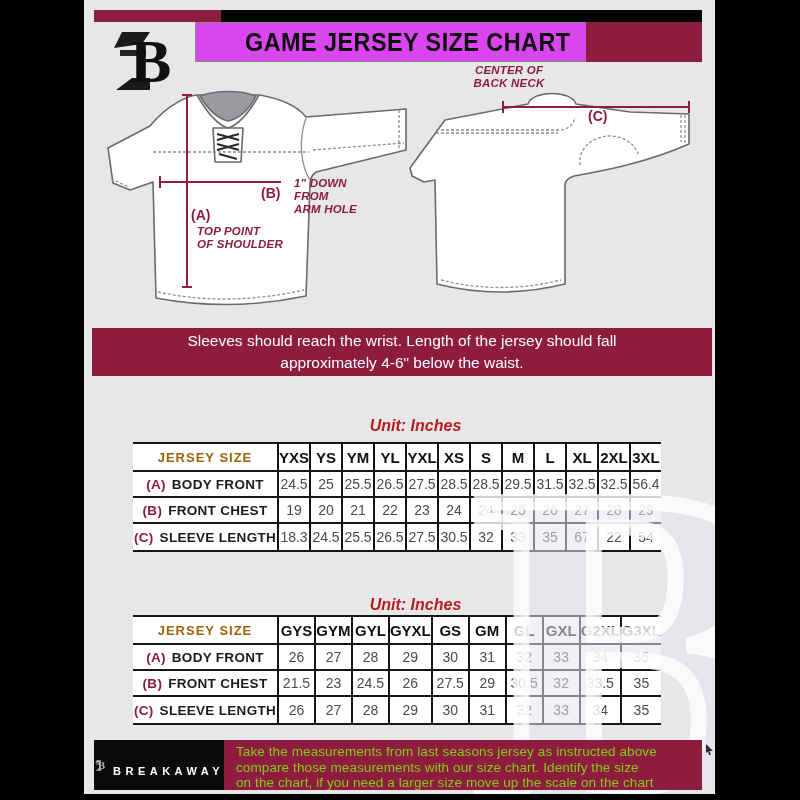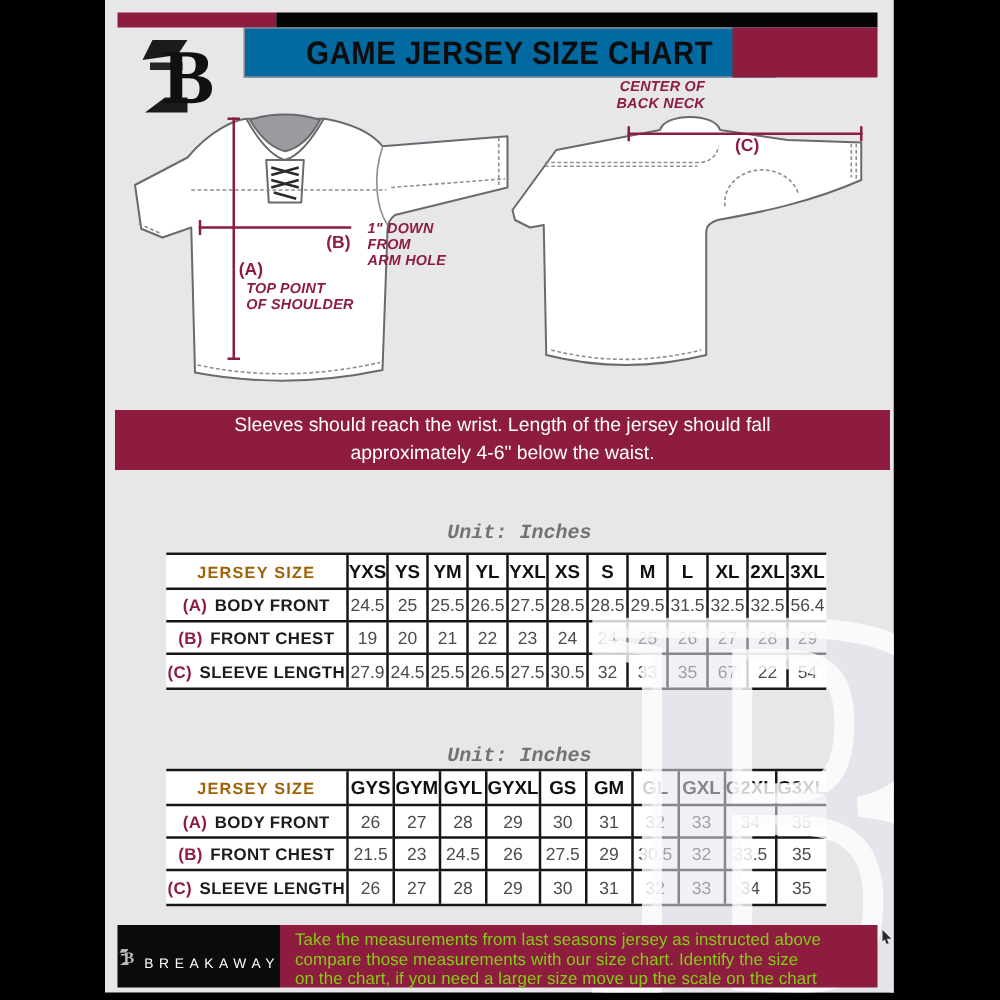--- a/index.html
+++ b/index.html
@@ -4,52 +4,52 @@
 <style>
   html,body{margin:0;padding:0;background:#000;}
   .frame{position:relative;width:800px;height:800px;background:#000;overflow:hidden;
          font-family:"Liberation Sans",sans-serif;}
   .canvas{position:absolute;left:84px;top:0;width:631px;height:794px;background:#e7e7ea;overflow:hidden;}
 
   
   .bar{position:absolute;height:12px;top:10px;}
   .bar.maroon{left:10px;width:127px;background:var(--maroon);}
   .bar.black{left:137px;width:481px;background:#050505;}
-  .title-box{position:absolute;left:111px;top:22px;width:426px;height:40px;background:#0369a1;
+  .title-box{position:absolute;left:111px;top:22px;width:426px;height:40px;background:#d946ef;
              border:1px solid #8a8a8e;box-sizing:border-box;display:flex;align-items:center;justify-content:center;}
   .title-box span{font-size:26px;font-weight:800;color:#0d0d0d;letter-spacing:.5px;
                   display:inline-block;transform:scaleX(.9);white-space:nowrap;}
   .maroon-sq{position:absolute;left:502px;top:22px;width:116px;height:40px;background:var(--maroon);}
   .logo{position:absolute;left:22px;top:24px;}
 
   
   .jersey{position:absolute;}
   .mline{position:absolute;background:var(--maroon);z-index:5;}
   .mline.v{width:2px;} .mline.h{height:2px;}
   .mline.v::before,.mline.v::after{content:"";position:absolute;left:-4px;width:10px;height:2px;background:var(--maroon);}
   .mline.v::before{top:0;} .mline.v::after{bottom:0;}
   .mline.h::before,.mline.h.t2::after{content:"";position:absolute;top:-5px;width:2px;height:12px;background:var(--maroon);}
   .mline.h::before{left:0;} .mline.h.t2::after{right:0;}
   .ann{position:absolute;color:var(--maroon);z-index:6;}
   .ann.key{font-size:14px;font-weight:800;}
   .ann.note{font-size:11.5px;font-weight:700;font-style:italic;letter-spacing:.2px;line-height:13px;}
-  .ann.center{text-align:right;}
+  .ann.center{text-align:center;}
 
   
   .notice{position:absolute;left:8px;top:328px;width:620px;height:48px;background:var(--maroon);
           color:#fff;display:flex;flex-direction:column;align-items:center;justify-content:center;z-index:4;}
   .notice div{font-size:15.5px;line-height:22px;}
 
   
   .sec-banner{position:absolute;left:156px;width:313px;height:37px;background:#0b0b0b;border-radius:9px;
               display:flex;align-items:center;justify-content:center;z-index:4;}
   .sec-banner span{color:#fff;font-size:24px;font-weight:800;letter-spacing:1px;white-space:nowrap;
                    display:inline-block;transform:scaleX(.78);}
   .unit{position:absolute;left:0;width:663px;text-align:center;font-size:16px;font-weight:700;
-        font-style:italic;color:#737373;z-index:4;font-family:Liberation Mono, monospace;}
+        font-style:italic;color:#b91c1c;z-index:4;}
 
   
   .sizetable{position:absolute;left:49px;width:528px;display:grid;background:#fff;
              border-top:2.5px solid #161616;border-bottom:2.5px solid #161616;z-index:3;}
   .cell{display:flex;align-items:center;justify-content:center;box-sizing:border-box;background:transparent;}
   .cell.hrow{height:28px;border-bottom:2.5px solid #161616;}
   .cell.brow{height:26px;}
   .cell.bb{border-bottom:2px solid #161616;}
   .cell.vl{border-left:2px solid #161616;}
   .cell.corner{font-size:13px;font-weight:600;letter-spacing:1px;color:#a16207;}
@@ -57,21 +57,21 @@
   .cell.rowlabel{font-size:13.5px;font-weight:700;color:#1c1c1c;letter-spacing:.3px;}
   .cell.rowlabel b{color:var(--maroon);margin-right:6px;font-weight:800;}
   .cell.val{font-size:14px;color:#4a4a4a;font-weight:500;}
 
   
   .watermark{position:absolute;left:330px;top:380px;width:500px;height:460px;z-index:8;pointer-events:none;}
 
   
   .footer-black{position:absolute;left:10px;top:740px;width:130px;height:50px;background:#0b0b0b;
                 display:flex;align-items:center;justify-content:center;gap:7px;z-index:9;}
-  .footer-brand{color:#fff;font-size:11px;font-weight:400;letter-spacing:4.5px;margin-top:12px;}
+  .footer-brand{color:#fff;font-size:11px;font-weight:700;letter-spacing:4.5px;margin-top:12px;}
   .footer-maroon{position:absolute;left:140px;top:740px;width:478px;height:50px;background:var(--maroon);
                  box-sizing:border-box;padding:4px 8px 0 12px;z-index:9;}
   .footer-maroon div{color:#84cc16;font-size:13.5px;line-height:15.5px;letter-spacing:.1px;}
   .cursor-mark{position:absolute;left:621px;top:744px;z-index:10;}
 </style>
 </head>
 <body>
 
 <div class="frame">
   <div class="canvas">
@@ -189,21 +189,21 @@
         <div class="cell brow val vl bb">22</div>
         <div class="cell brow val vl bb">23</div>
         <div class="cell brow val vl bb">24</div>
         <div class="cell brow val vl bb">24</div>
         <div class="cell brow val vl bb">25</div>
         <div class="cell brow val vl bb">26</div>
         <div class="cell brow val vl bb">27</div>
         <div class="cell brow val vl bb">28</div>
         <div class="cell brow val vl bb">29</div>
         <div class="cell brow rowlabel"><b>(C)</b>SLEEVE LENGTH</div>
-        <div class="cell brow val vl">27.9</div>
+        <div class="cell brow val vl">18.3</div>
         <div class="cell brow val vl">24.5</div>
         <div class="cell brow val vl">25.5</div>
         <div class="cell brow val vl">26.5</div>
         <div class="cell brow val vl">27.5</div>
         <div class="cell brow val vl">30.5</div>
         <div class="cell brow val vl">32</div>
         <div class="cell brow val vl">33</div>
         <div class="cell brow val vl">35</div>
         <div class="cell brow val vl">67</div>
         <div class="cell brow val vl">22</div>

